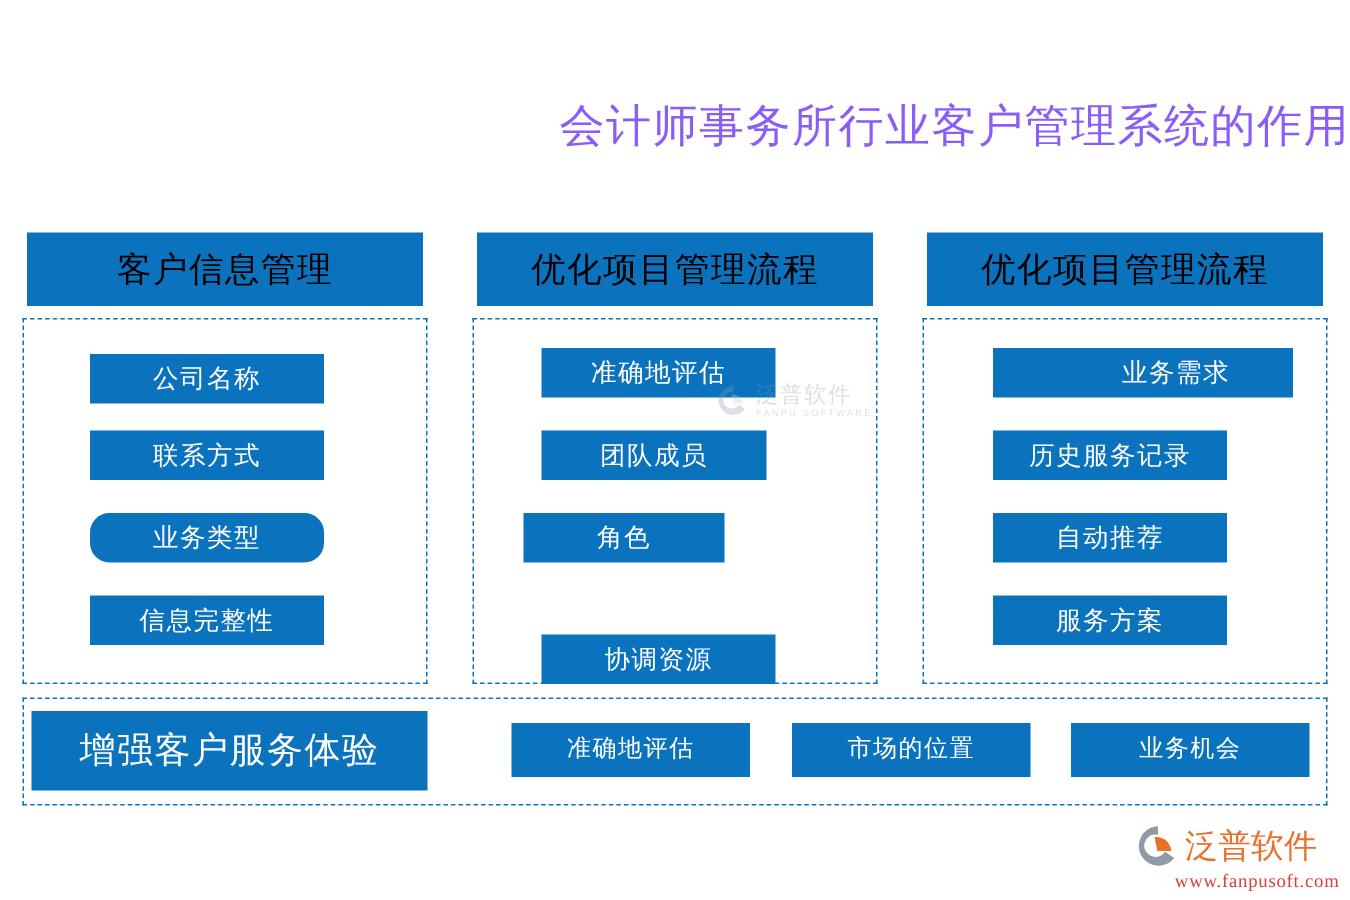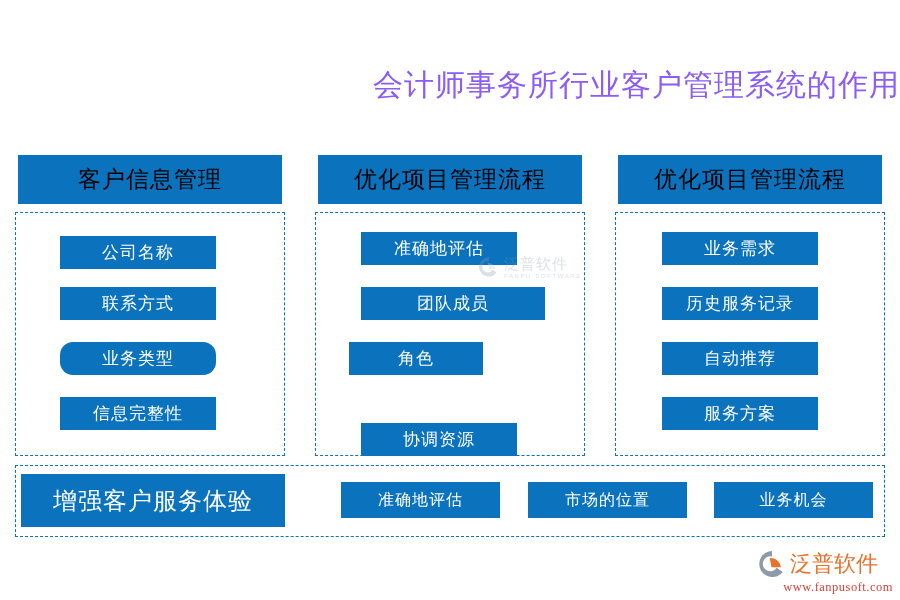--- a/index.html
+++ b/index.html
@@ -76,25 +76,25 @@
     letter-spacing: 1px;
     white-space: nowrap;
   }
   
   #chip-0-0 { left: 60px;  top: 236px; width: 156px; }
   #chip-0-1 { left: 60px;  top: 287px; width: 156px; }
   #chip-0-2 { left: 60px;  top: 342px; width: 156px; border-radius: 13px; }
   #chip-0-3 { left: 60px;  top: 397px; width: 156px; }
   
   #chip-1-0 { left: 361px; top: 232px; width: 156px; }
-  #chip-1-1 { left: 361px; top: 287px; width: 184px; }
+  #chip-1-1 { left: 361px; top: 287px; width: 150px; }
   #chip-1-2 { left: 349px; top: 342px; width: 134px; }
   #chip-1-3 { left: 361px; top: 397px; width: 156px; margin-top: 26px; }
   
-  #chip-2-0 { left: 662px; top: 232px; width: 156px; }
+  #chip-2-0 { left: 662px; top: 232px; width: 156px; padding-left: 44px; }
   #chip-2-1 { left: 662px; top: 287px; width: 156px; }
   #chip-2-2 { left: 662px; top: 342px; width: 156px; }
   #chip-2-3 { left: 662px; top: 397px; width: 156px; }
 
   
   #bottom-box {
     position: absolute;
     left: 15px;
     top: 465px;
     width: 870px;

